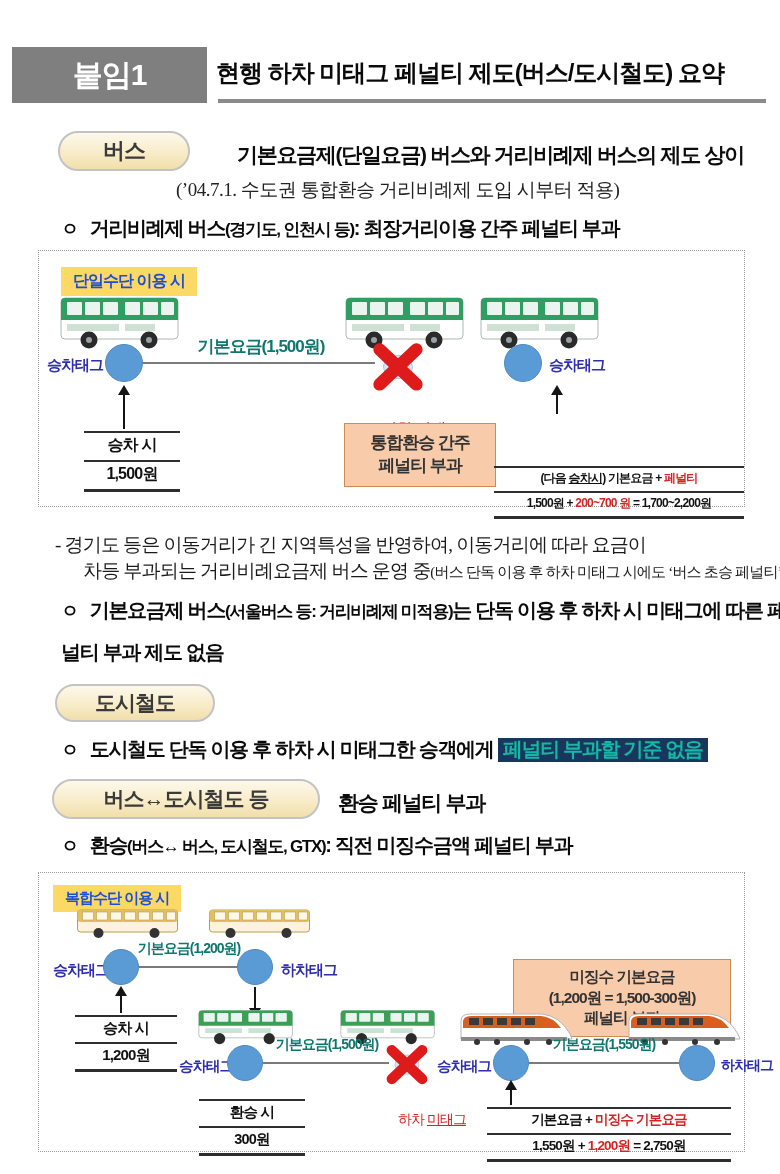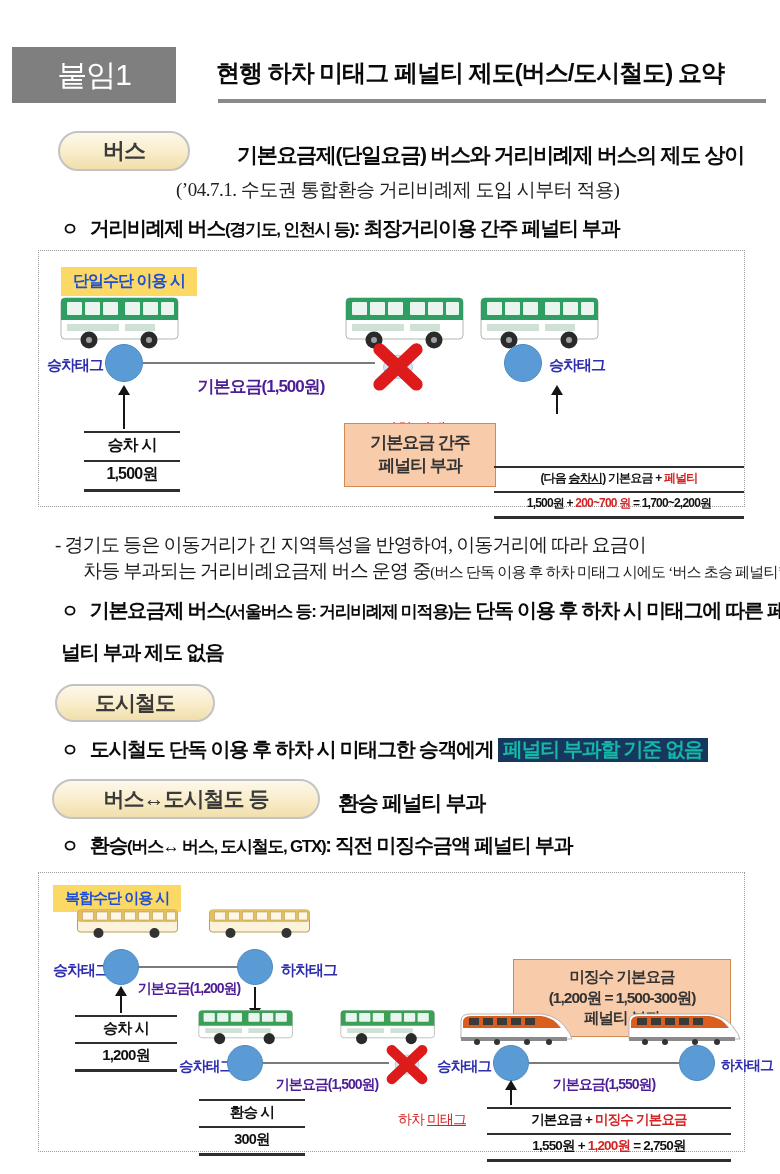--- a/index.html
+++ b/index.html
@@ -1,21 +1,21 @@
 <!DOCTYPE html>
 <html><head>
 <meta charset="utf-8">
 <style>
   * { margin:0; padding:0; box-sizing:border-box; }
   html,body { background:#ffffff; }
   body { width:780px; height:1174px; position:relative; font-family:"Liberation Sans","DejaVu Sans",sans-serif; color:#111; }
   .page { position:absolute; inset:0; overflow:hidden; }
 
-  .hbadge { position:absolute; left:12px; top:47px; width:164px; height:56px; background:#7f7f7f;
-            color:#fff; font-size:30px; font-weight:normal; display:flex; align-items:center; justify-content:center; letter-spacing:-1px; }
+  .hbadge { position:absolute; left:12px; top:47px; width:195px; height:56px; background:#7f7f7f;
+            color:#fff; font-size:30px; font-weight:bold; display:flex; align-items:center; justify-content:center; letter-spacing:-1px; }
   .htitle { position:absolute; left:216px; top:57px; font-size:24px; font-weight:bold; letter-spacing:-1px; color:#0a0a0a; white-space:nowrap; }
   .hrule  { position:absolute; left:218px; top:99px; width:548px; height:4px; background:#8a8a8a; }
 
   .pill { position:absolute; display:flex; align-items:center; justify-content:center; font-weight:bold; color:#3a3a3a;
           background:linear-gradient(180deg,#fdf8ea 0%,#f8ecc9 55%,#f1dfab 100%);
           border:2px solid #c3c3c3; border-radius:20px; letter-spacing:-1px; white-space:nowrap; }
   .h2 { position:absolute; font-size:21px; font-weight:bold; letter-spacing:-1.3px; color:#0c0c0c; white-space:nowrap; }
   .subnote { position:absolute; font-family:"Liberation Serif","DejaVu Serif",serif; font-size:19px; letter-spacing:-0.5px; color:#222; white-space:nowrap; }
 
   .bullet { position:absolute; font-size:20px; font-weight:bold; letter-spacing:-1.3px; color:#0a0a0a; line-height:2.1;margin-left:26px; }
@@ -24,21 +24,21 @@
   .navy { background:#17375e; color:#14b8a6; padding:0 5px 2px 5px; }
 
   .dashnote { position:absolute; font-family:"Liberation Serif","DejaVu Serif",serif; font-size:19px; letter-spacing:-0.8px; color:#1a1a1a; white-space:nowrap; }
   .dsm { font-size:15px; }
 
   .diagram { position:absolute; left:38px; width:707px; background:#fff; border:1px dotted #9a9a9a; }
   .ylabel { position:absolute; background:#fbd964; color:#1d4ed8; font-weight:bold; font-size:16px; letter-spacing:-1px; padding:4px 12px; white-space:nowrap; }
   .circle { position:absolute; background:#5b9bd5; border:1px solid #4d8ac2; border-radius:50%; }
   .rline  { position:absolute; height:2px; background:#7b7b7b; }
   .taglbl { position:absolute; font-weight:bold; color:#2f2fae; white-space:nowrap; letter-spacing:-1px; }
-  .farelbl{ position:absolute; transform:translateX(-50%); font-weight:bold; color:#4c1d95; white-space:nowrap; letter-spacing:-1px;margin-top:40px; }
+  .farelbl{ position:absolute; transform:translateX(-50%); font-weight:bold; color:#0f766e; white-space:nowrap; letter-spacing:-1px; }
   .notag  { position:absolute; font-weight:normal; color:#d42323; text-align:center; white-space:nowrap; letter-spacing:-1px;margin-top:24px; }
   .und { text-decoration:underline; }
   .red { color:#d42323; }
   .icon { position:absolute; }
 
   .arrow { position:absolute; border-left:2.5px solid #151515; }
   .arrow.up::before { content:""; position:absolute; left:-7px; top:-3px; border:6px solid transparent; border-top:0; border-bottom:10px solid #151515; }
   .arrow.down::after { content:""; position:absolute; left:-7px; bottom:-3px; border:6px solid transparent; border-bottom:0; border-top:10px solid #151515; }
 
   .ftable { position:absolute; text-align:center; font-weight:bold; color:#111; border-bottom:3px solid #2e2e2e; letter-spacing:-0.8px; }
@@ -136,21 +136,21 @@
     <div class="circle" style="left:465px;top:93px;width:38px;height:38px;"></div>
     <div class="taglbl" style="left:510px;top:105px;font-size:15px;">승차태그</div>
 
     <div class="arrow up" style="left:84px;top:137px;height:41px;"></div>
     <div class="ftable" style="left:45px;top:180px;width:96px;font-size:16px;">
       <div class="frow">승차 시</div>
       <div class="frow">1,500원</div>
     </div>
 
     <div class="obox" style="left:305px;top:172px;width:152px;height:64px;font-size:17px;">
-      <div>기본요금 간주</div>
+      <div>통합환승 간주</div>
       <div>페널티 부과</div>
     </div>
 
     <div class="arrow up" style="left:517px;top:137px;height:26px;"></div>
     <div class="ftable" style="left:455px;top:167px;width:250px;font-size:12px;margin-top:48px;">
       <div class="frow"><span>(다음 </span><span class="und">승차시</span><span>) 기본요금 + </span><span class="red">페널티</span></div>
       <div class="frow"><span>1,500원 + </span><span class="red">200~700 원</span><span> = 1,700~2,200원</span></div>
     </div>
   </div>
 

